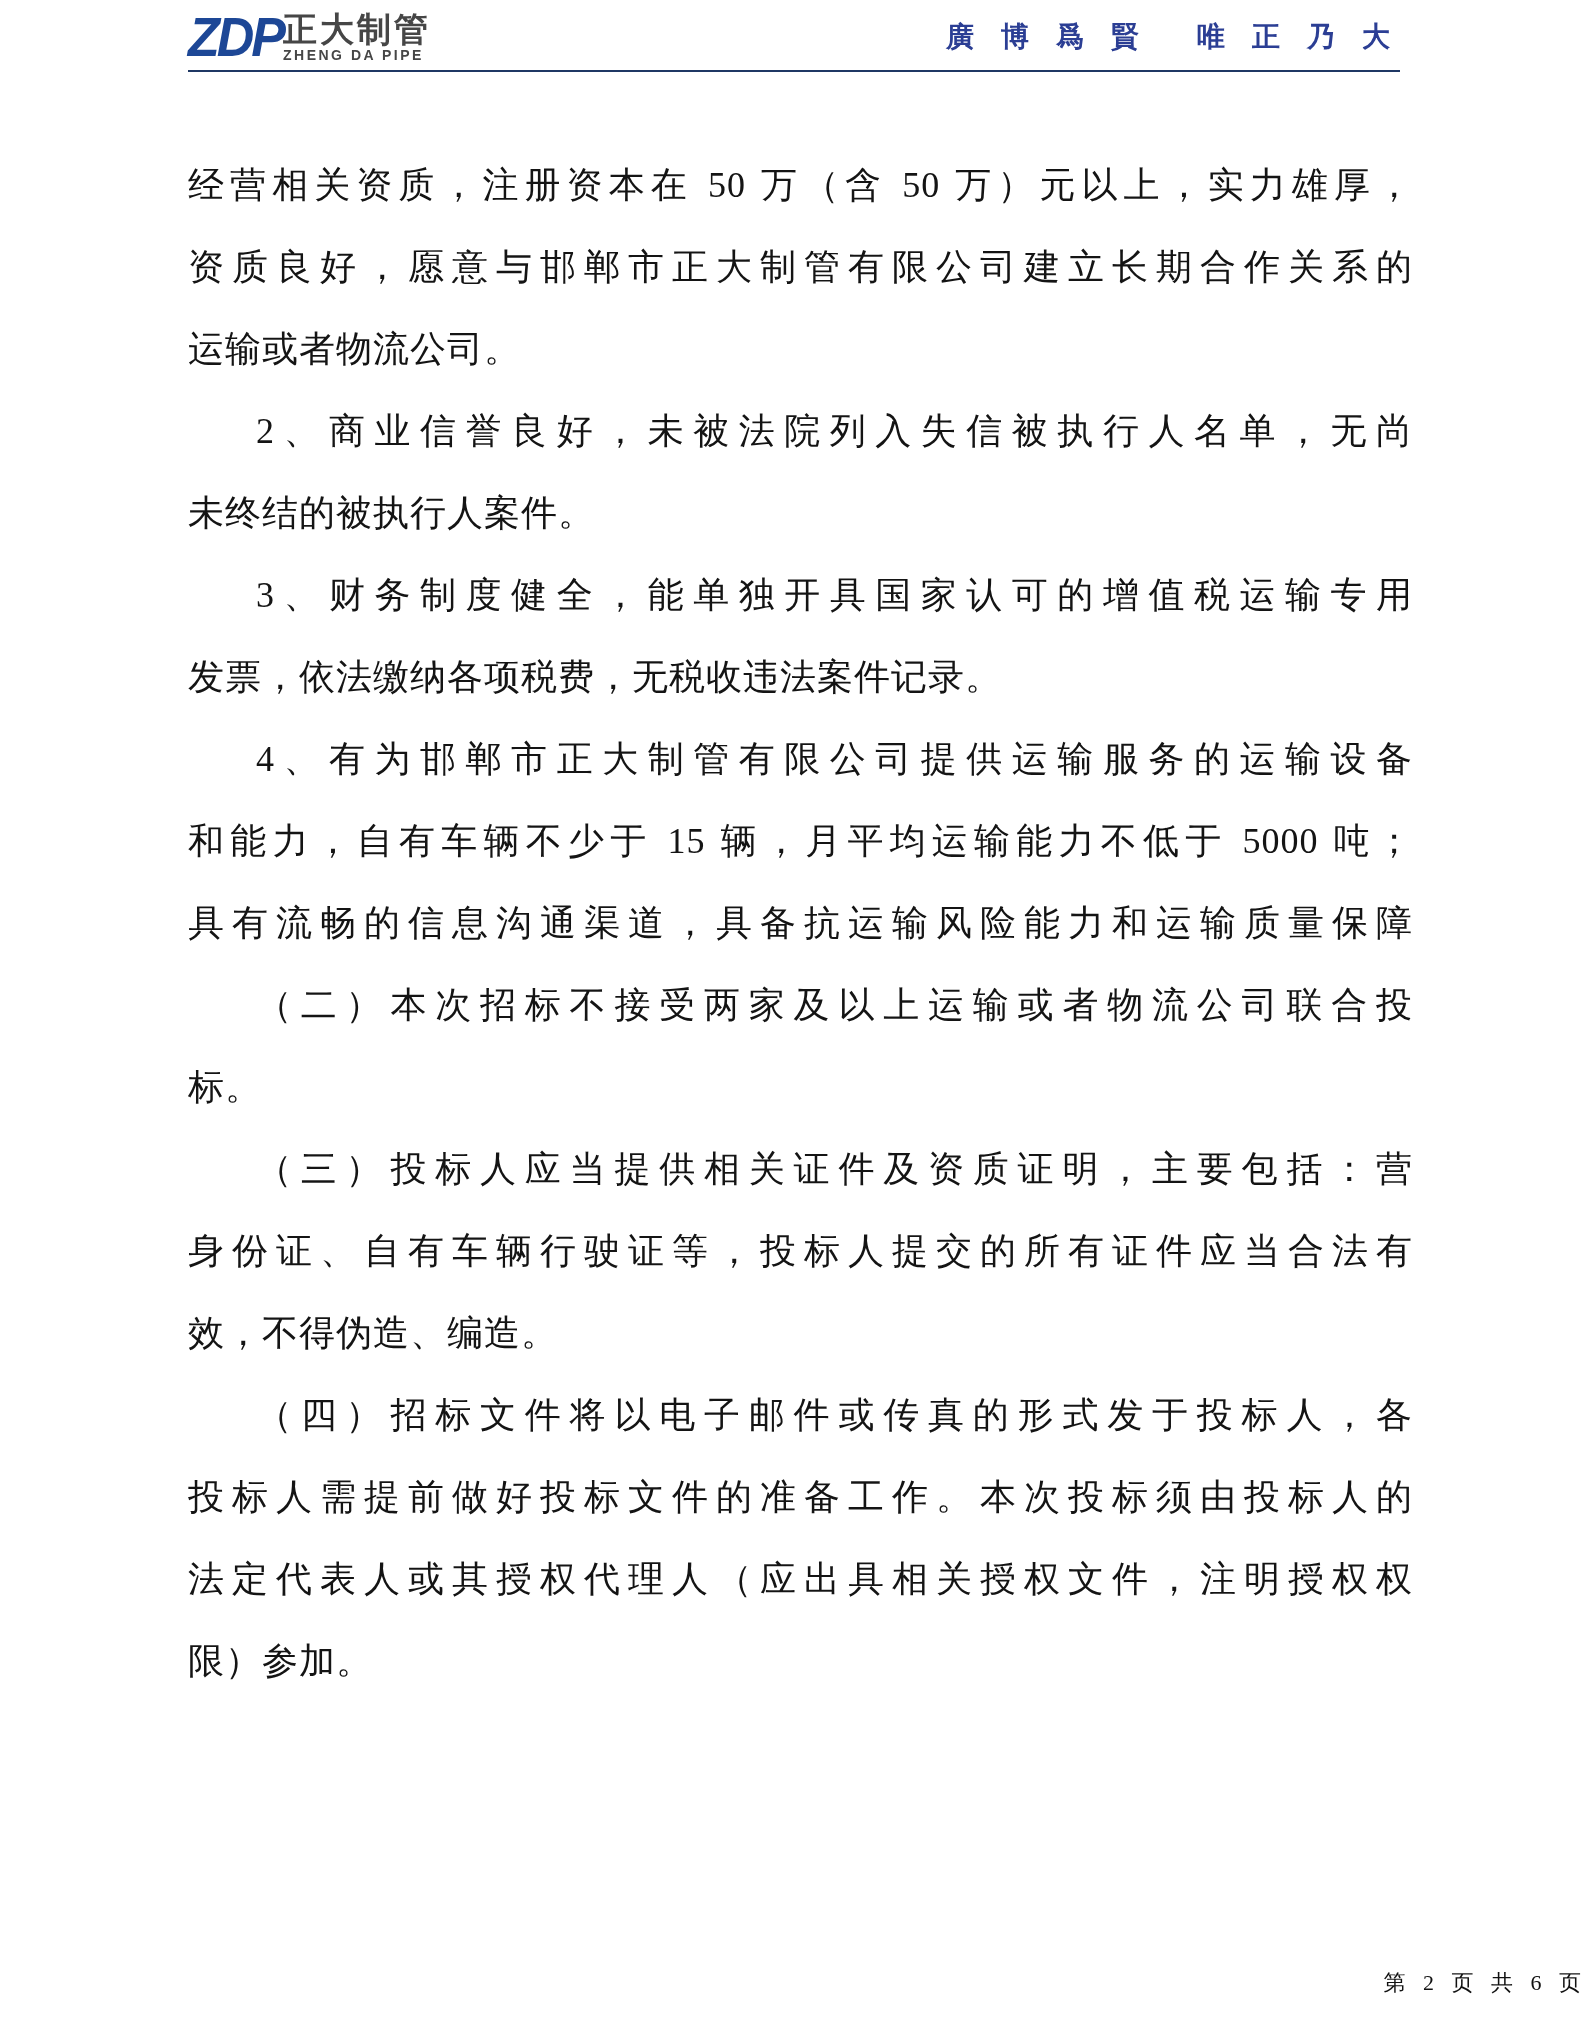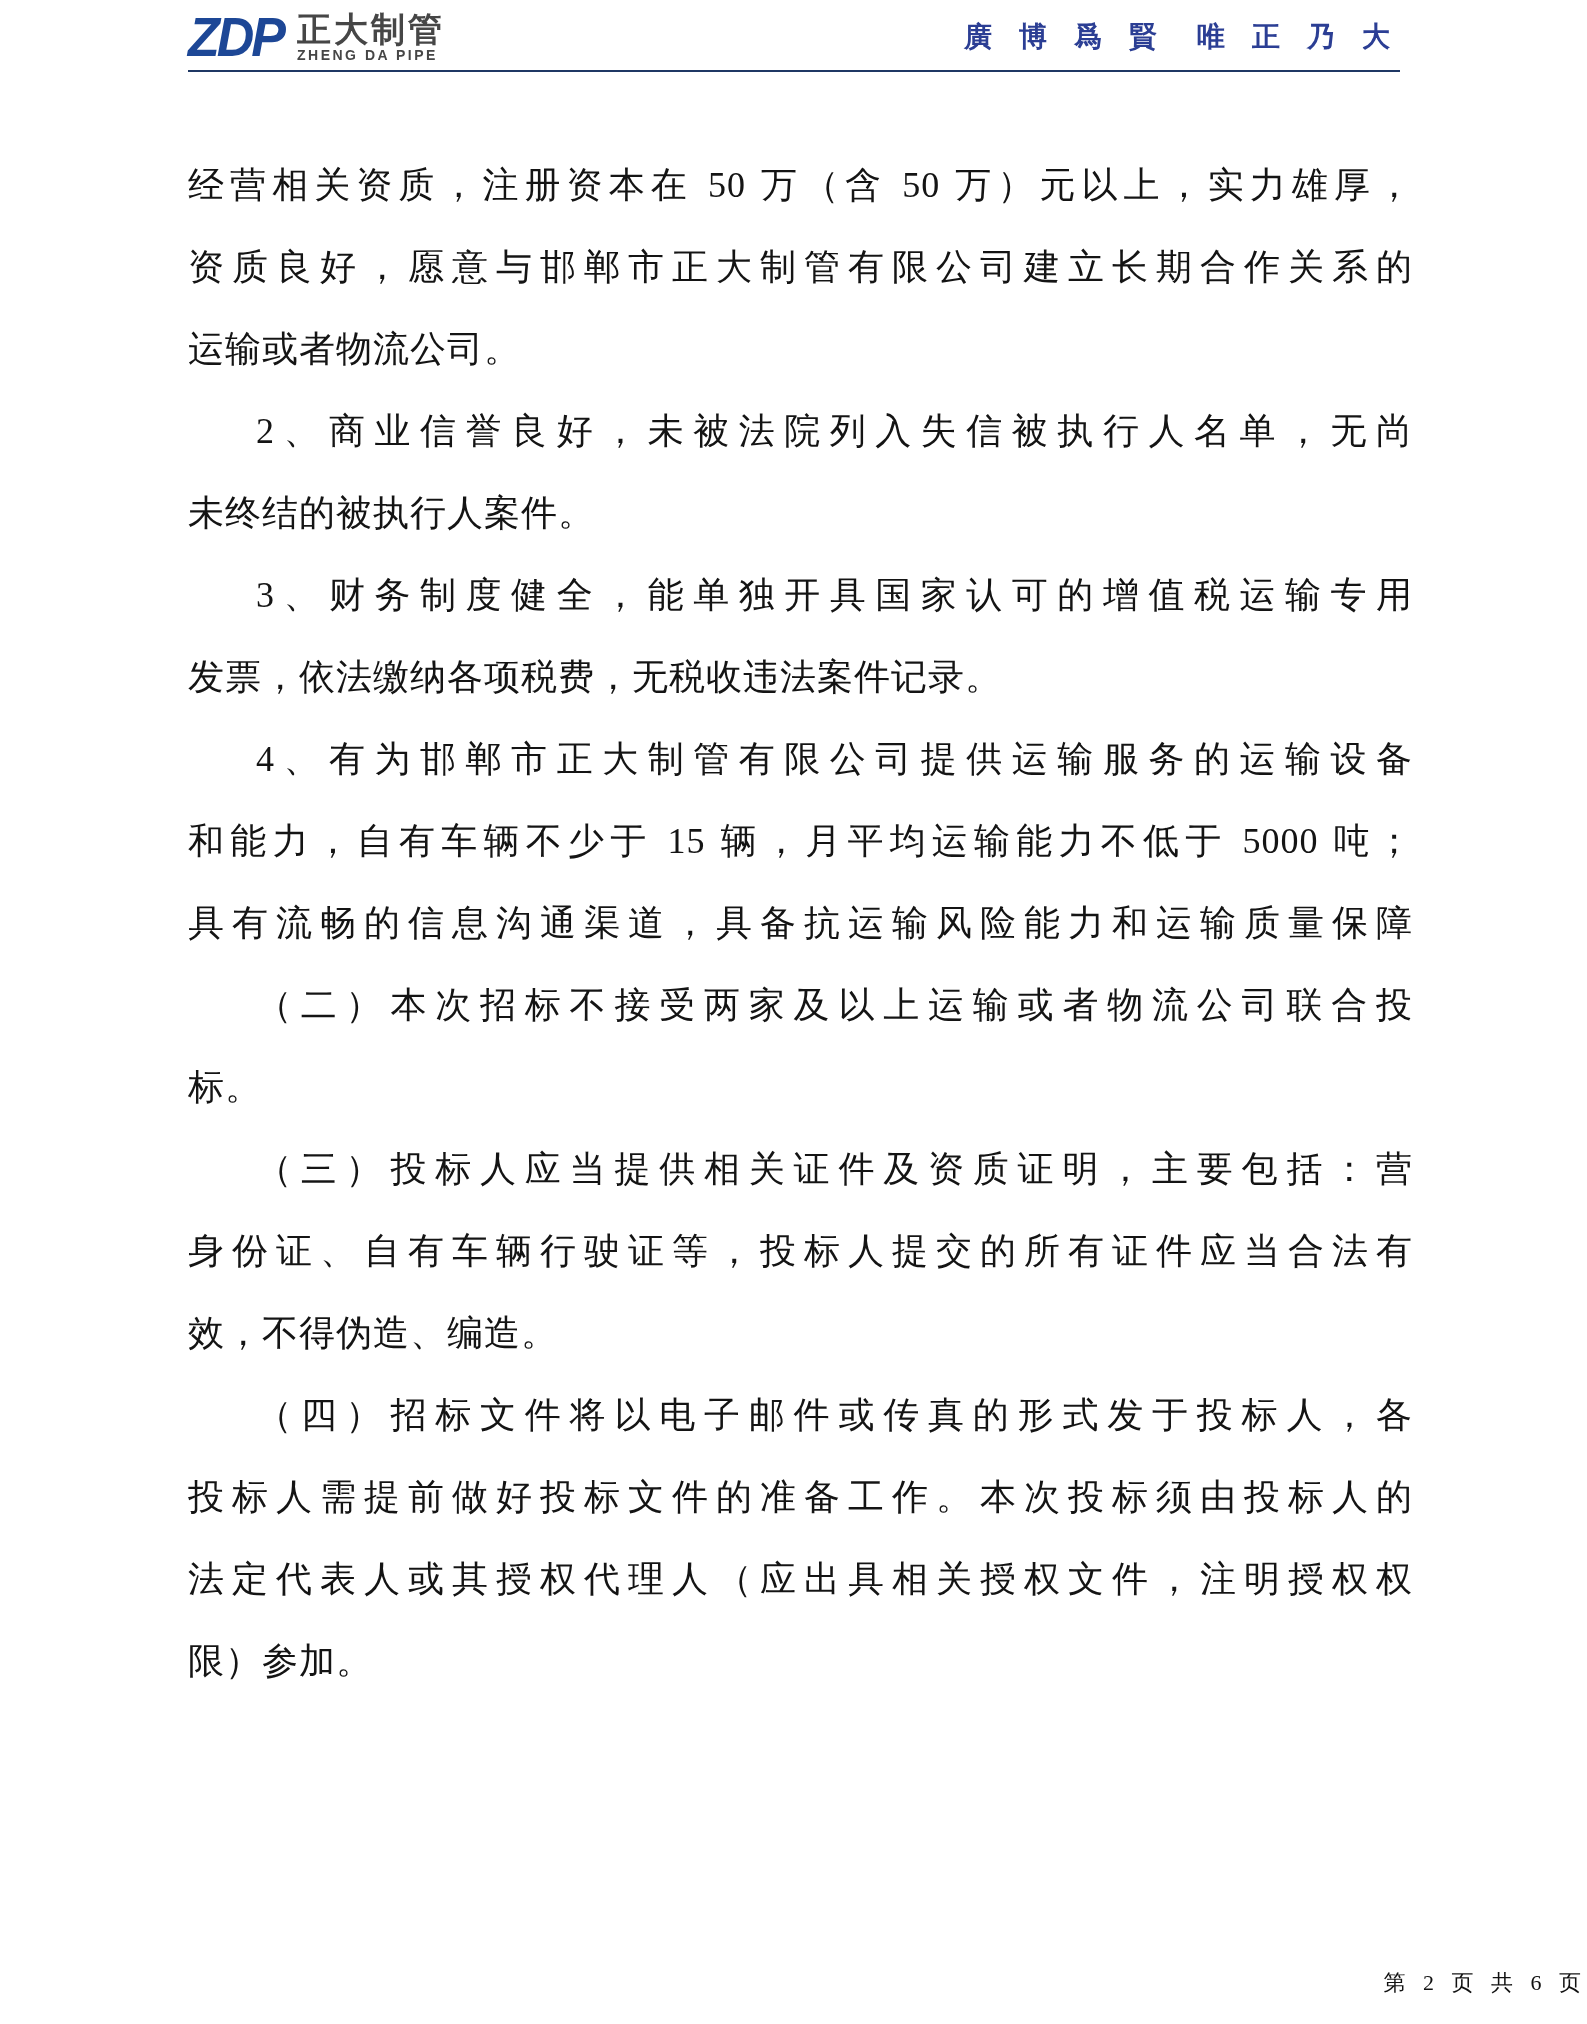--- a/index.html
+++ b/index.html
@@ -24,21 +24,20 @@
     left: 188px;
     right: 187px;
     top: 6px;
     height: 62px;
     display: flex;
     justify-content: space-between;
     align-items: center;
   }
   .logo {
     display: flex;
-    gap: 14px;
   }
   .logo-abbr {
     font-family: "Liberation Sans", "DejaVu Sans", sans-serif;
     font-weight: 900;
     font-style: italic;
     font-size: 52px;
     line-height: 52px;
     letter-spacing: -3px;
     color: var(--logo-blue, #1d4796);
     transform: scaleY(1.08);
@@ -59,21 +58,21 @@
   .logo-en {
     font-family: "Liberation Sans", "DejaVu Sans", sans-serif;
     font-weight: 700;
     font-size: 14px;
     line-height: 16px;
     letter-spacing: 2.5px;
     color: var(--logo-gray, #464646);
   }
   .motto {
     display: flex;
-    gap: 30px;
+    gap: 48px;
     align-items: center;
     font-size: 28px;
     font-weight: 600;
     letter-spacing: 10px;
     color: var(--motto-blue, #2b3e94);
     white-space: nowrap;
   }
   .divider {
     position: absolute;
     left: 188px;

